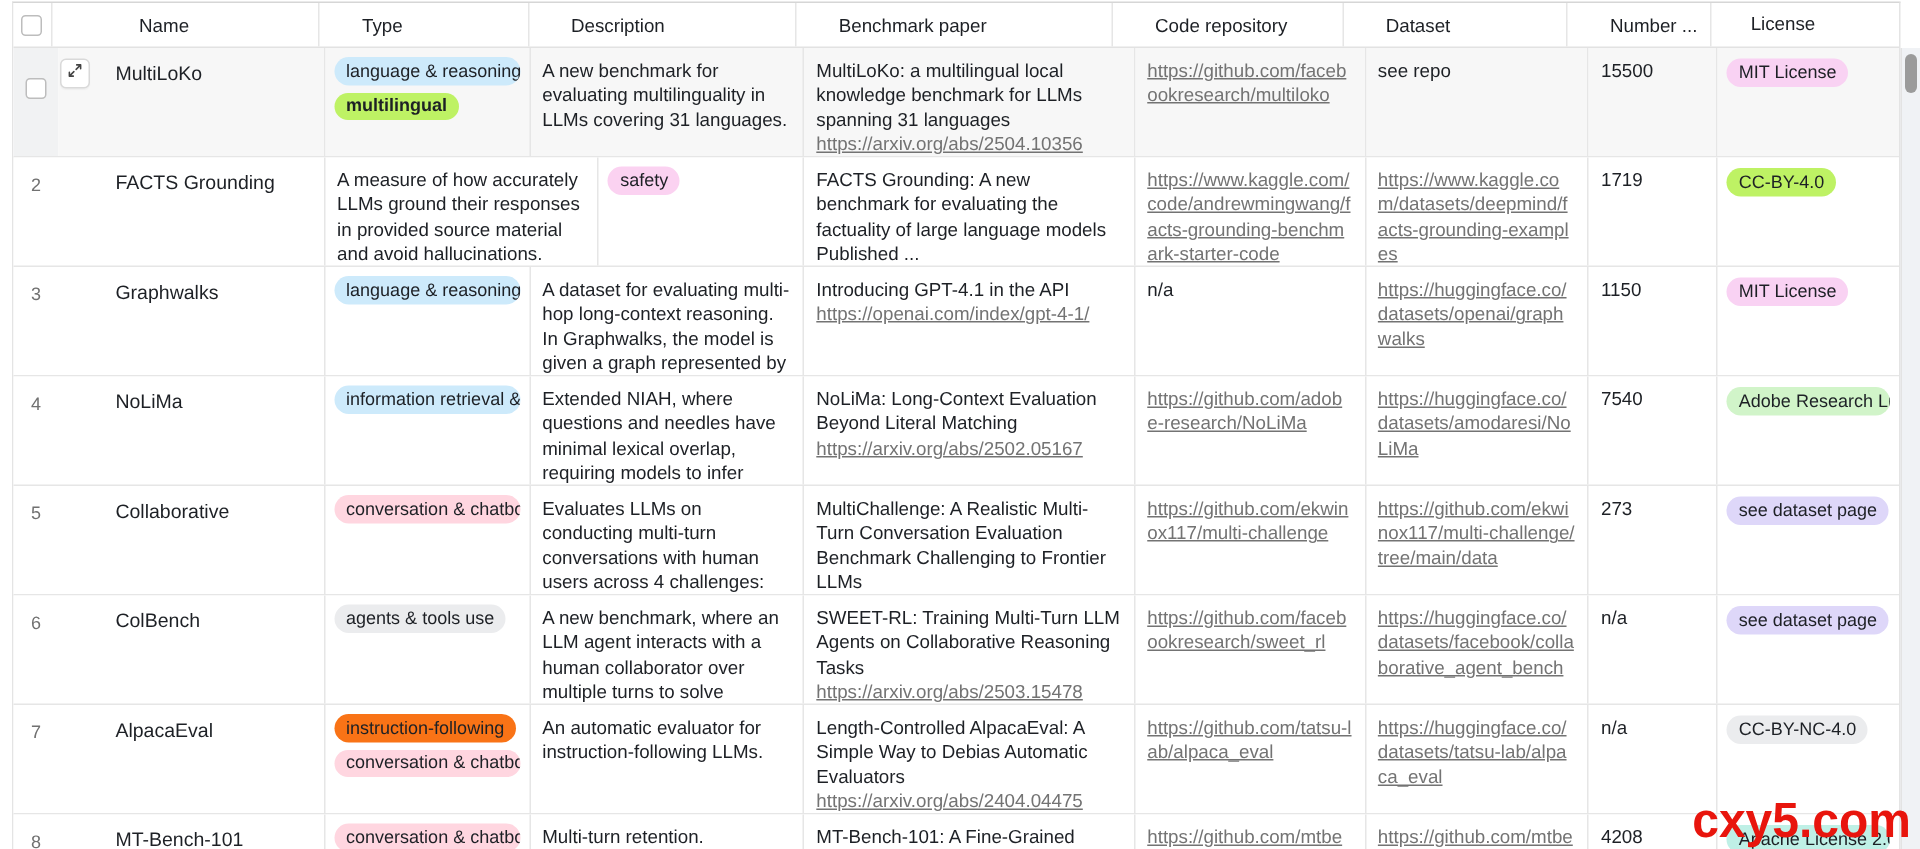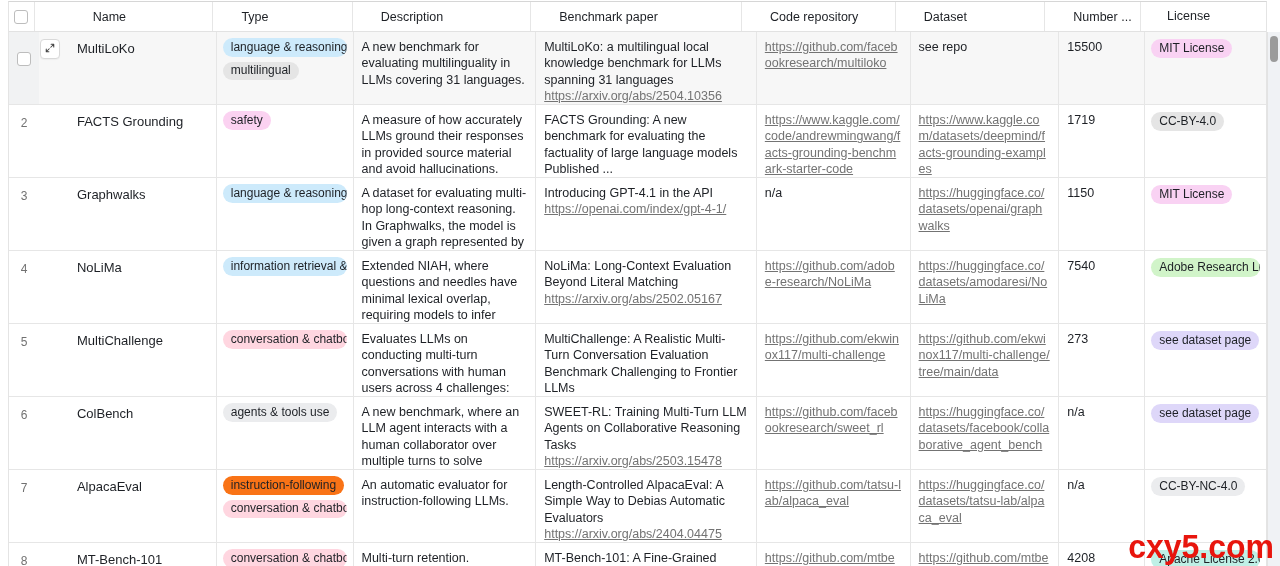--- a/index.html
+++ b/index.html
@@ -121,21 +121,21 @@
       </div>
       <span class="expand-btn">
         <span>
           <svg width="12" height="12" viewBox="0 0 16 16" fill="none">
             <path d="M9.5 3H13v3.5M13 3 9 7M6.5 13H3V9.5M3 13l4-4" stroke="#444" stroke-width="1.4" stroke-linecap="round" stroke-linejoin="round"></path>
           </svg>
         </span>
       </span>
       <div class="cell c-type">
             <span class="pill" style="background: rgb(205, 234, 251);">language &amp; reasoning</span>
-            <span class="pill" style="background: #e5e5e5;">multilingual</span>
+            <span class="pill" style="background: #bef264; font-weight: bold;">multilingual</span>
           </div>
       <div class="cell c-desc">
         <span>A new benchmark for evaluating multilinguality in LLMs covering 31 languages.</span>
       </div>
       <div class="cell c-paper">
         <div class="paper-title">MultiLoKo: a multilingual local knowledge benchmark for LLMs spanning 31 languages</div>
         <a class="link">https://arxiv.org/abs/2504.10356</a>
       </div>
       <div class="cell c-code">
         <span class="link">https://github.com/facebookresearch/multiloko</span>
@@ -152,42 +152,42 @@
     </div>
         <div class="row">
       <div class="cell c-gutter">
         <span class="row-num">2</span>
 
       </div>
       <div class="cell c-name">
         <span>FACTS Grounding</span>
       </div>
 
+      <div class="cell c-desc">
+        <span>A measure of how accurately LLMs ground their responses in provided source material and avoid hallucinations.</span>
+      </div>
       <div class="cell c-type">
             <span class="pill" style="background: rgb(251, 210, 241);">safety</span>
           </div>
-      <div class="cell c-desc">
-        <span>A measure of how accurately LLMs ground their responses in provided source material and avoid hallucinations.</span>
-      </div>
       <div class="cell c-paper">
         <div class="paper-title">FACTS Grounding: A new benchmark for evaluating the factuality of large language models
 Published ...</div>
 
       </div>
       <div class="cell c-code">
         <span class="link">https://www.kaggle.com/code/andrewmingwang/facts-grounding-benchmark-starter-code</span>
       </div>
       <div class="cell c-data">
         <span class="link">https://www.kaggle.com/datasets/deepmind/facts-grounding-examples</span>
       </div>
       <div class="cell c-num">
         <span>1719</span>
       </div>
       <div class="cell c-lic">
-        <span class="pill" style="background: #e5e5e5;">CC-BY-4.0</span>
+        <span class="pill" style="background: #bef264;">CC-BY-4.0</span>
       </div>
     </div>
         <div class="row">
       <div class="cell c-gutter">
         <span class="row-num">3</span>
 
       </div>
       <div class="cell c-name">
         <span>Graphwalks</span>
       </div>
@@ -246,21 +246,21 @@
       <div class="cell c-lic">
         <span class="pill" style="background: rgb(209, 244, 201);">Adobe Research Li...</span>
       </div>
     </div>
         <div class="row">
       <div class="cell c-gutter">
         <span class="row-num">5</span>
 
       </div>
       <div class="cell c-name">
-        <span>MultiChallenge</span>
+        <span>Collaborative</span>
       </div>
 
       <div class="cell c-type">
             <span class="pill" style="background: rgb(255, 214, 224);">conversation &amp; chatbots</span>
           </div>
       <div class="cell c-desc">
         <span>Evaluates LLMs on conducting multi-turn conversations with human users across 4 challenges: instruction retention, inference ...</span>
       </div>
       <div class="cell c-paper">
         <div class="paper-title">MultiChallenge: A Realistic Multi-Turn Conversation Evaluation Benchmark Challenging to Frontier LLMs</div>

